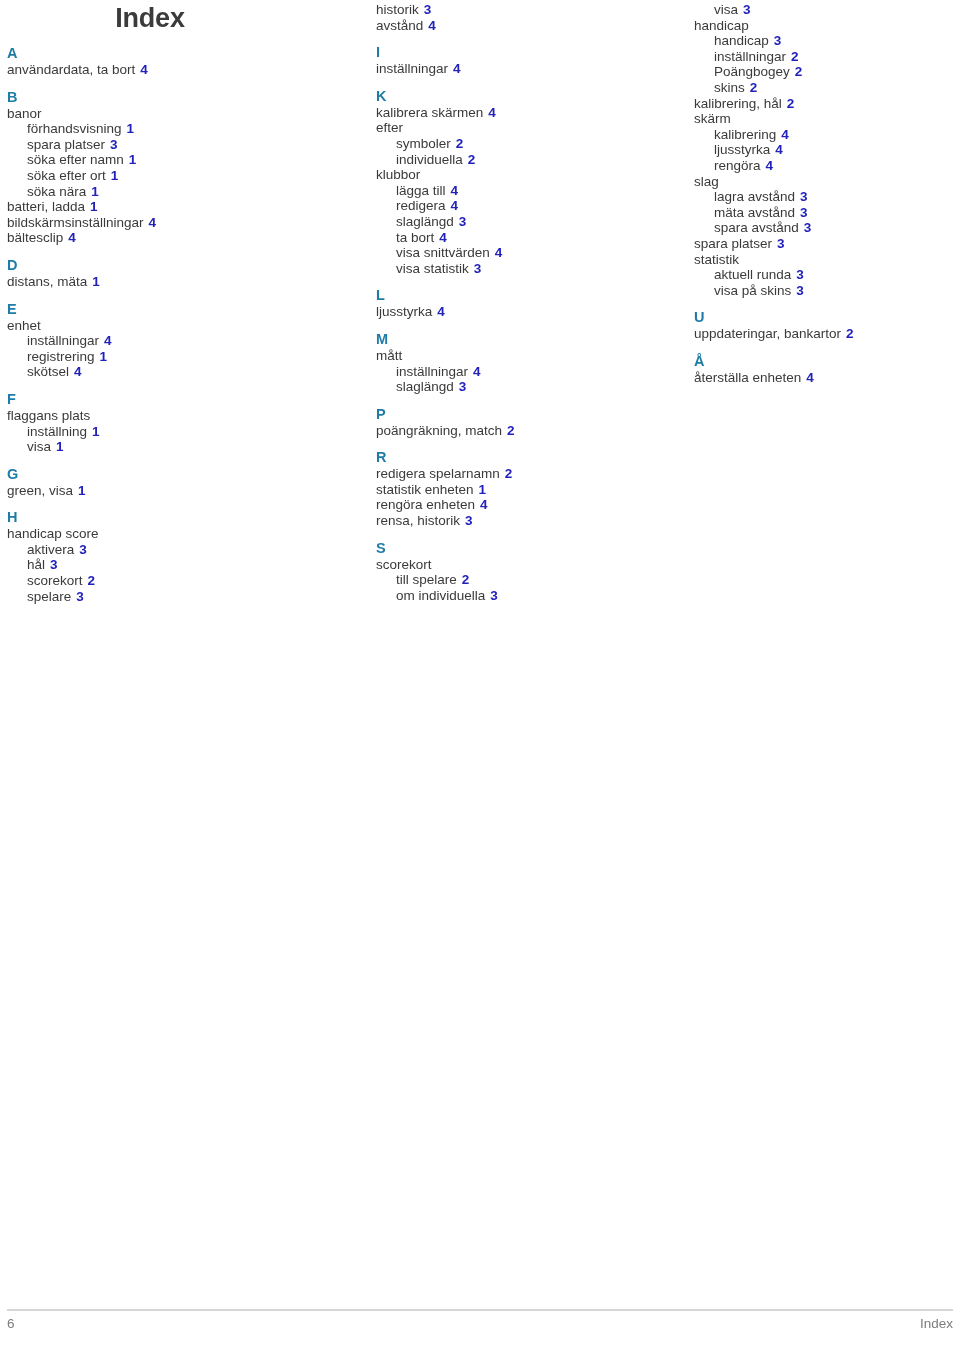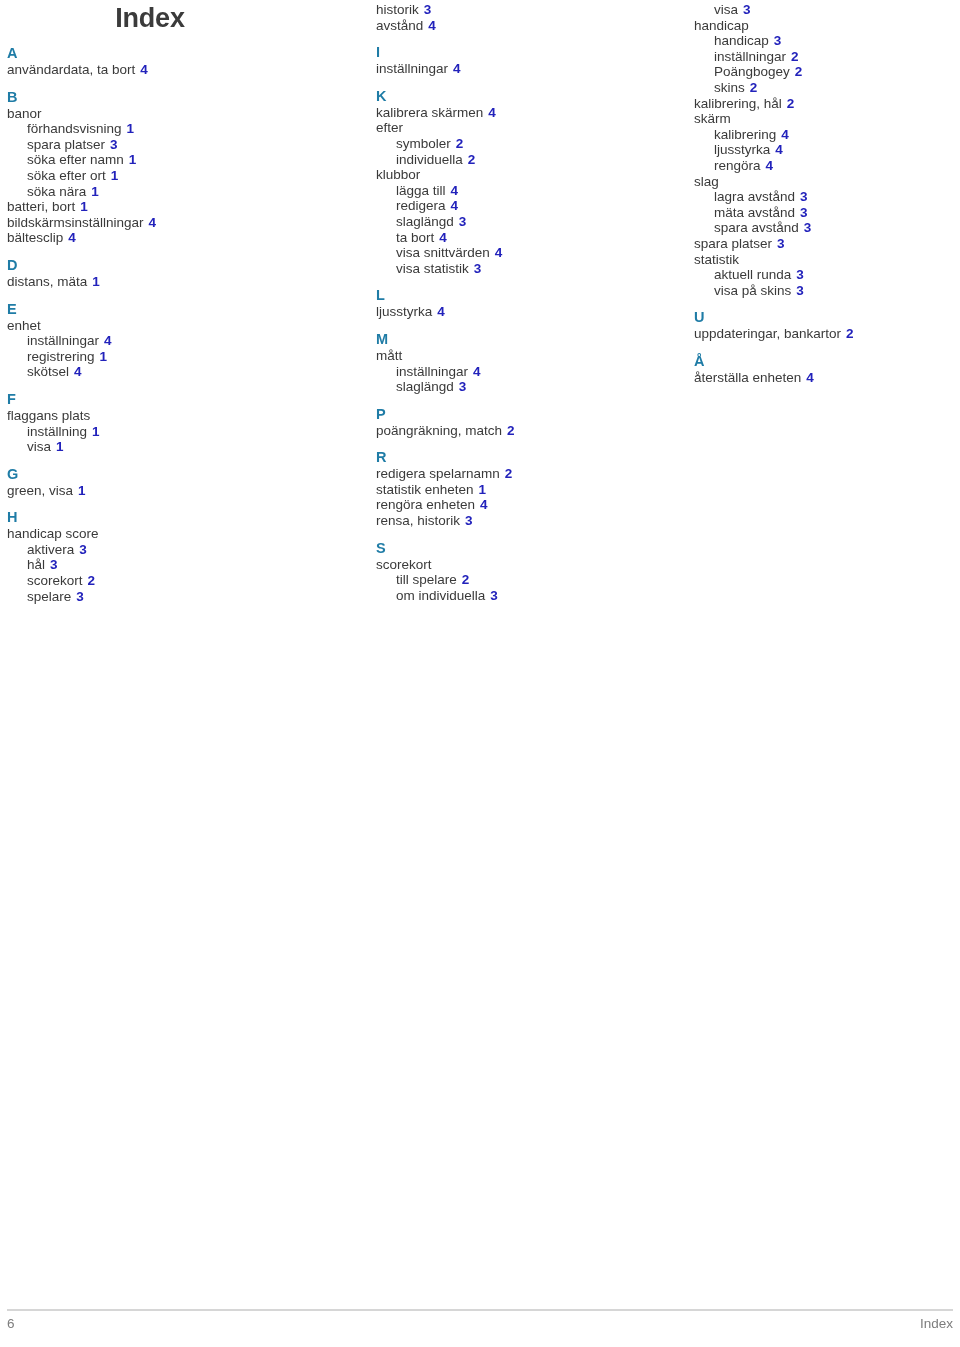--- a/index.html
+++ b/index.html
@@ -116,21 +116,21 @@
     <div class="col col-1">
         <div class="letter first">A</div>
         <div class="entry lvl1"><span class="txt">användardata, ta bort</span><span class="pg">4</span></div>
         <div class="letter">B</div>
         <div class="entry lvl1"><span class="txt">banor</span></div>
         <div class="entry lvl2"><span class="txt">förhandsvisning</span><span class="pg">1</span></div>
         <div class="entry lvl2"><span class="txt">spara platser</span><span class="pg">3</span></div>
         <div class="entry lvl2"><span class="txt">söka efter namn</span><span class="pg">1</span></div>
         <div class="entry lvl2"><span class="txt">söka efter ort</span><span class="pg">1</span></div>
         <div class="entry lvl2"><span class="txt">söka nära</span><span class="pg">1</span></div>
-        <div class="entry lvl1"><span class="txt">batteri, bort</span><span class="pg">1</span></div>
+        <div class="entry lvl1"><span class="txt">batteri, ladda</span><span class="pg">1</span></div>
         <div class="entry lvl1"><span class="txt">bildskärmsinställningar</span><span class="pg">4</span></div>
         <div class="entry lvl1"><span class="txt">bältesclip</span><span class="pg">4</span></div>
         <div class="letter">D</div>
         <div class="entry lvl1"><span class="txt">distans, mäta</span><span class="pg">1</span></div>
         <div class="letter">E</div>
         <div class="entry lvl1"><span class="txt">enhet</span></div>
         <div class="entry lvl2"><span class="txt">inställningar</span><span class="pg">4</span></div>
         <div class="entry lvl2"><span class="txt">registrering</span><span class="pg">1</span></div>
         <div class="entry lvl2"><span class="txt">skötsel</span><span class="pg">4</span></div>
         <div class="letter">F</div>

